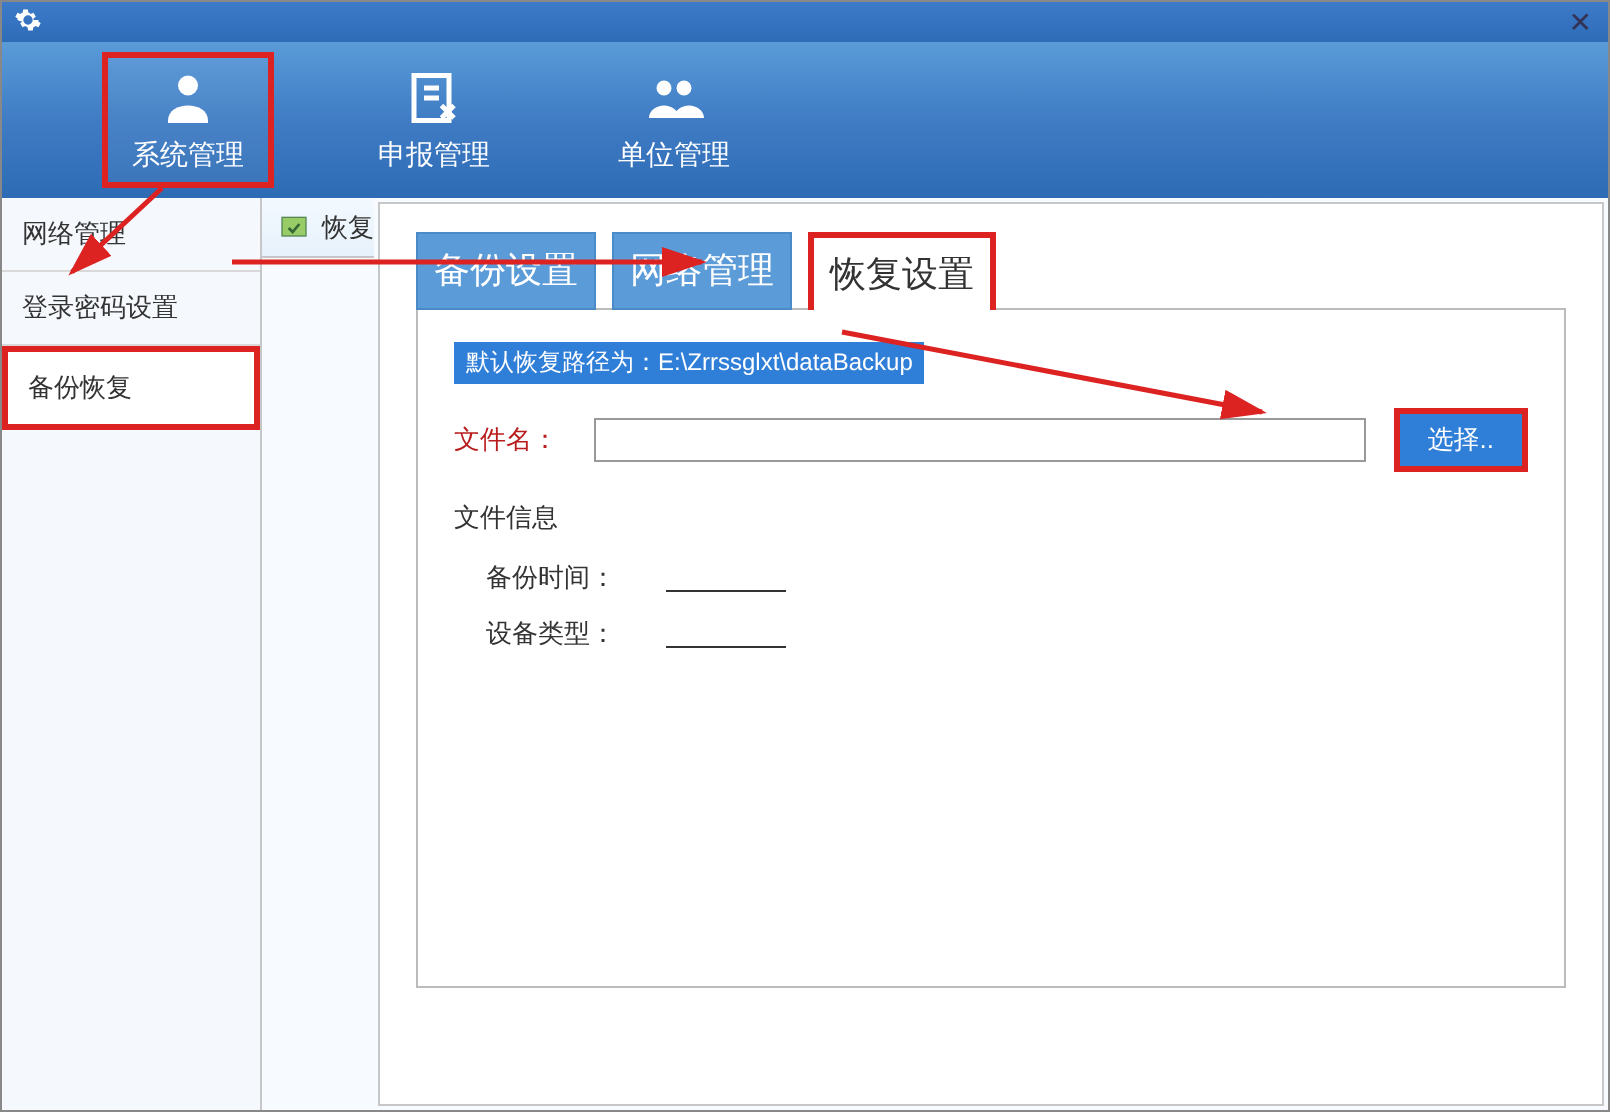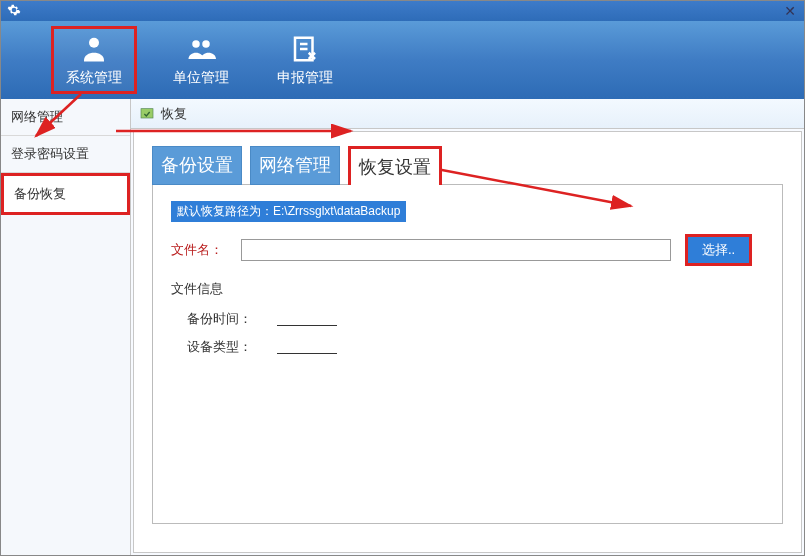--- a/index.html
+++ b/index.html
@@ -17,21 +17,21 @@
     }
     .titlebar .gear { color: #fff; font-size: 14px; }
     .titlebar .close { position: absolute; right: 8px; top: 2px; color: #335; font-size: 14px; cursor: pointer; }
     
     .ribbon {
       height: 78px;
       background: linear-gradient(to bottom, #5a9bd8 0%, #3f7cc4 50%, #2d6bb5 100%);
       display: flex;
       align-items: center;
       padding-left: 50px;
-      gap: 24px;
+      gap: 40px;
     }
     .ribbon-item {
       display: flex;
       flex-direction: column;
       align-items: center;
       color: #fff;
       cursor: pointer;
       padding: 4px 12px;
     }
     .ribbon-item.active {
@@ -56,21 +56,21 @@
       padding: 9px 10px;
       border-bottom: 1px solid #d9d9d9;
       cursor: pointer;
       color: #333;
     }
     .sidebar-item.active {
       border: 3px solid #d22;
       background: #fff;
     }
     
-    .main { flex: 1; display: flex; flex-direction: column; }
+    .main { flex: 1; display: flex; flex-direction: row; }
     
     .toolbar {
       height: 30px;
       background: linear-gradient(to bottom, #f3f9ff, #e7f1fb);
       border-bottom: 1px solid #c7c7c7;
       display: flex;
       align-items: center;
       padding-left: 8px;
       gap: 6px;
     }
@@ -165,36 +165,36 @@
       <span class="ribbon-icon">
         <svg width="30" height="30" viewBox="0 0 24 24" fill="#fff">
             <circle cx="12" cy="7" r="4"></circle>
             <path d="M4 21c0-4 4-6 8-6s8 2 8 6v1H4z"></path>
           </svg>
       </span>
       <span class="ribbon-label">系统管理</span>
     </div>
     <div class="ribbon-item">
       <span class="ribbon-icon">
+        <svg width="30" height="30" viewBox="0 0 24 24" fill="none" stroke="#fff" stroke-width="2">
+            <rect x="4" y="3" width="14" height="18"></rect>
+            <path d="M8 8h6M8 12h6M15 15l5 5M20 15l-5 5"></path>
+          </svg>
+      </span>
+      <span class="ribbon-label">申报管理</span>
+    </div>
+    <div class="ribbon-item">
+      <span class="ribbon-icon">
         <svg width="30" height="30" viewBox="0 0 24 24" fill="#fff">
             <circle cx="8" cy="8" r="3"></circle>
             <circle cx="16" cy="8" r="3"></circle>
             <path d="M2 20c0-3 3-5 6-5s6 2 6 5H2zm10 0c0-3 3-5 6-5s6 2 6 5H12z"></path>
           </svg>
       </span>
       <span class="ribbon-label">单位管理</span>
-    </div>
-    <div class="ribbon-item">
-      <span class="ribbon-icon">
-        <svg width="30" height="30" viewBox="0 0 24 24" fill="none" stroke="#fff" stroke-width="2">
-            <rect x="4" y="3" width="14" height="18"></rect>
-            <path d="M8 8h6M8 12h6M15 15l5 5M20 15l-5 5"></path>
-          </svg>
-      </span>
-      <span class="ribbon-label">申报管理</span>
     </div>
   </div>
 
   <div class="body-area">
 
     <div class="sidebar">
       <div class="sidebar-item">
         <span>网络管理</span>
       </div>
       <div class="sidebar-item">

